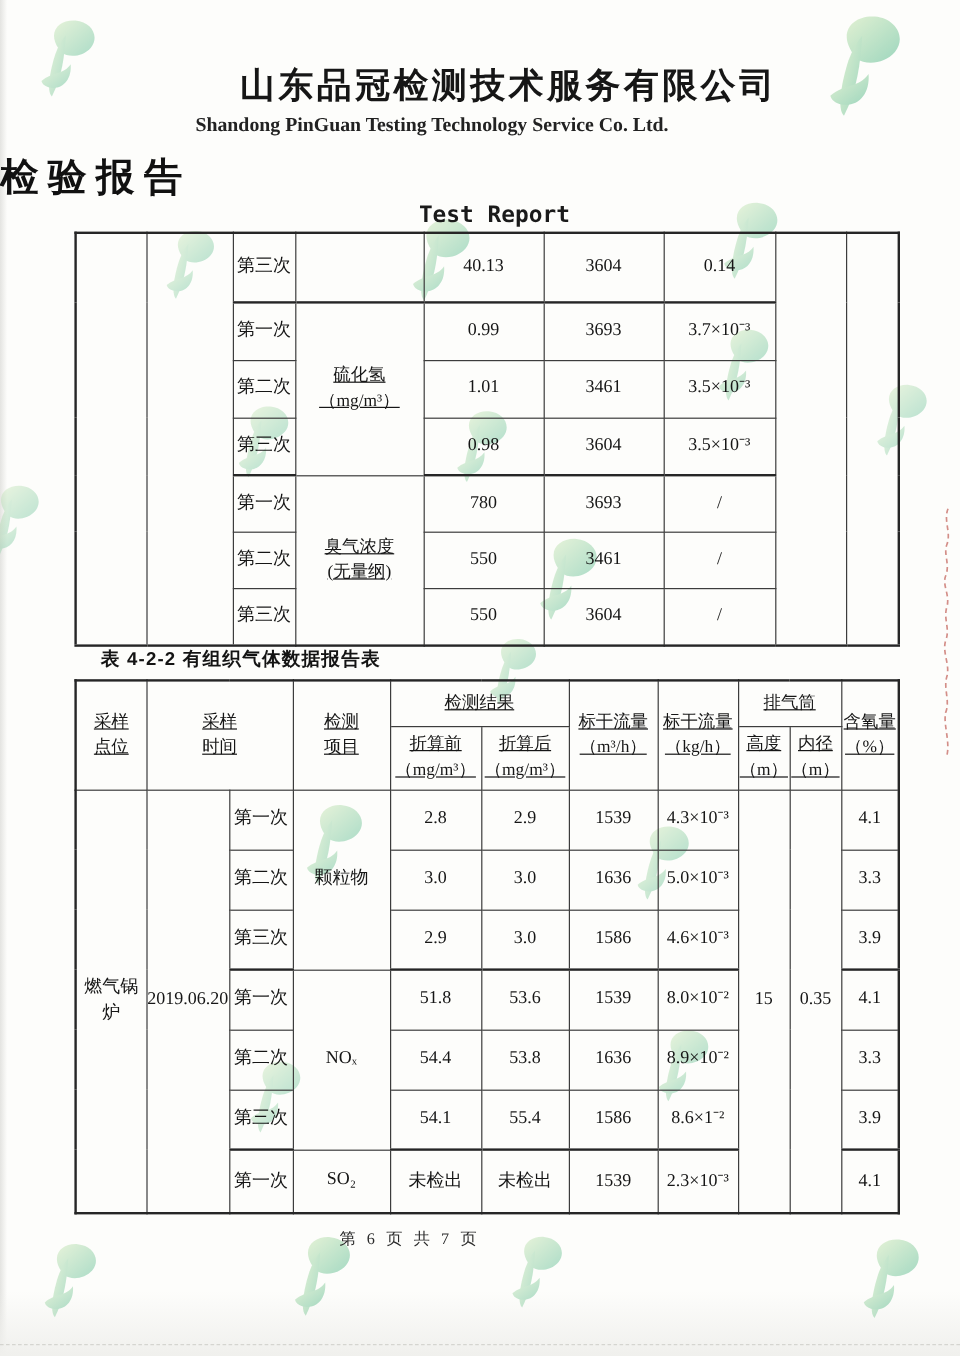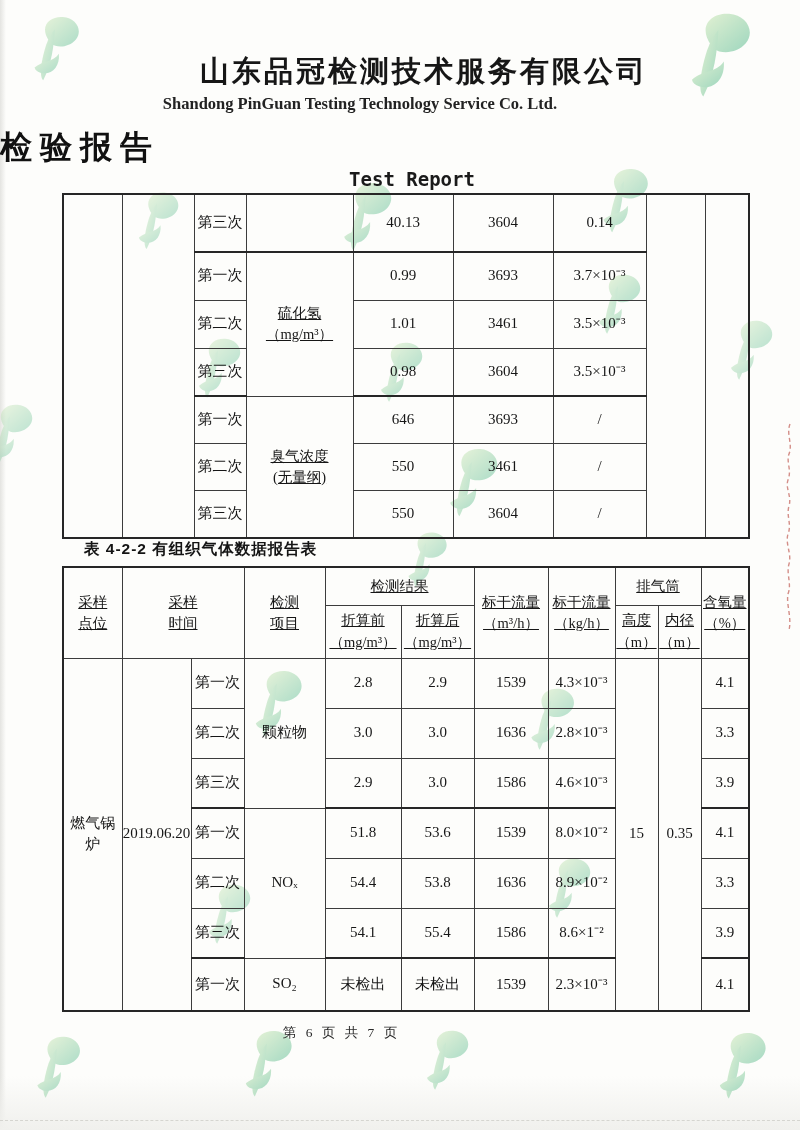--- a/index.html
+++ b/index.html
@@ -191,21 +191,21 @@
     <tr class="h48 gsep">
       <td>第三次</td>
       <td>0.98</td>
       <td>3604</td>
       <td>3.5×10⁻³</td>
     </tr>
     <tr class="h47">
       <td>第一次</td>
       <td rowspan="3" class="hd">臭气浓度
 (无量纲)</td>
-      <td>646</td>
+      <td>780</td>
       <td>3693</td>
       <td>/</td>
     </tr>
     <tr class="h47">
       <td>第二次</td>
       <td>550</td>
       <td>3461</td>
       <td>/</td>
     </tr>
     <tr class="h48">
@@ -274,21 +274,21 @@
       <td>4.3×10⁻³</td>
       <td rowspan="7">15</td>
       <td rowspan="7">0.35</td>
       <td>4.1</td>
     </tr>
     <tr class="h50">
       <td>第二次</td>
       <td>3.0</td>
       <td>3.0</td>
       <td>1636</td>
-      <td>2.8×10⁻³</td>
+      <td>5.0×10⁻³</td>
       <td>3.3</td>
     </tr>
     <tr class="h50 gsep">
       <td>第三次</td>
       <td>2.9</td>
       <td>3.0</td>
       <td>1586</td>
       <td>4.6×10⁻³</td>
       <td>3.9</td>
     </tr>

